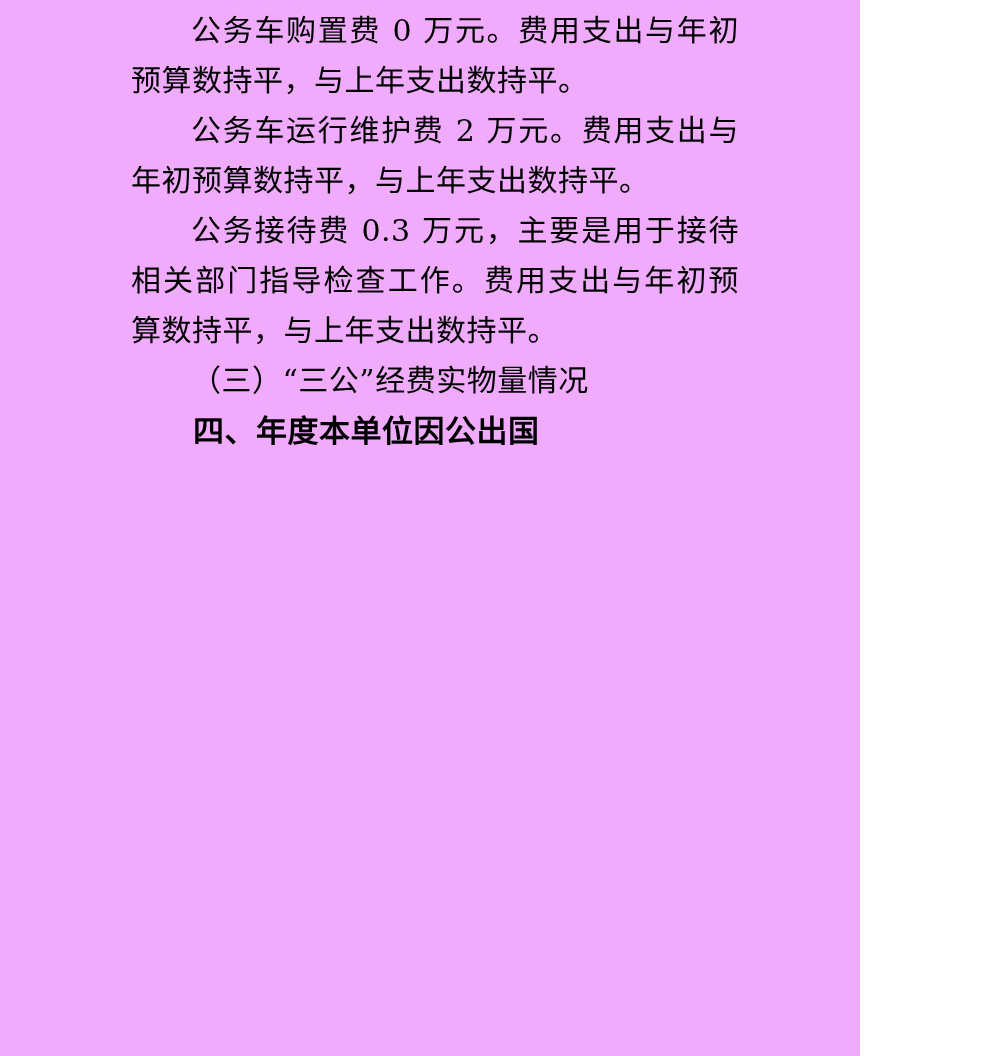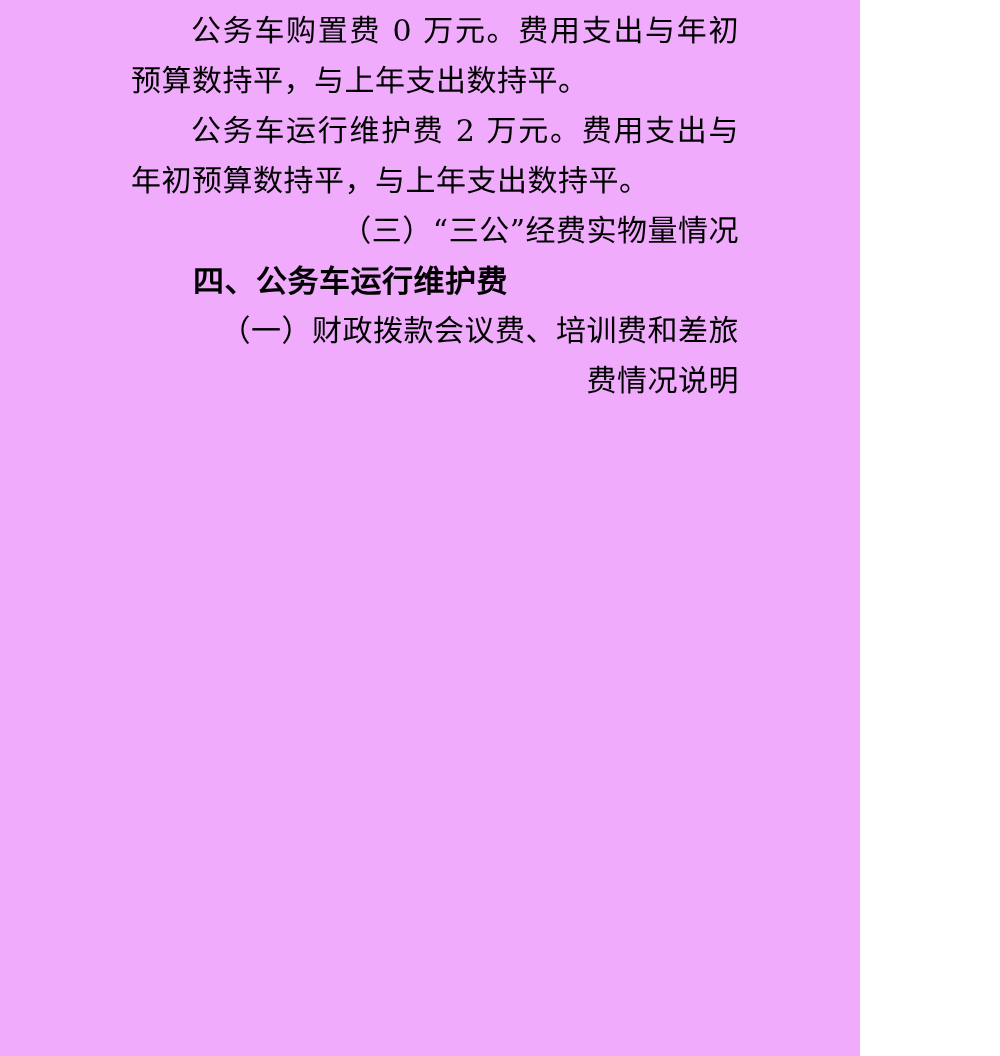--- a/index.html
+++ b/index.html
@@ -24,32 +24,32 @@
     margin: 0;
     font-family: "DejaVu Serif", "Liberation Serif", serif;
     font-size: 30px;
     line-height: 50px;
     color: #000000;
     text-align: justify;
     text-indent: 2em;
     letter-spacing: 0.5px;
   }
   .para.subheading {
-    text-align: right;
+    text-align: left;
   }
   .para.heading {
     font-family: "DejaVu Sans", "Liberation Sans", sans-serif;
     font-weight: bold;
     text-align: left;
     font-size: 31px;
   }
 </style>
 </head>
 <body>
 
 <div class="page">
   <p class="para">公务车购置费 0 万元。费用支出与年初预算数持平，与上年支出数持平。</p>
   <p class="para">公务车运行维护费 2 万元。费用支出与年初预算数持平，与上年支出数持平。</p>
+  <p class="para">公务接待费 0.3 万元，主要是用于接待相关部门指导检查工作。费用支出与年初预算数持平，与上年支出数持平。</p>
   <p class="para subheading">（三）“三公”经费实物量情况</p>
-  <p class="para heading">四、公务车运行维护费</p>
-  <p class="para subheading">（一）财政拨款会议费、培训费和差旅费情况说明</p>
+  <p class="para heading">四、年度本单位因公出国</p>
 
 </div>
 
 </body></html>

